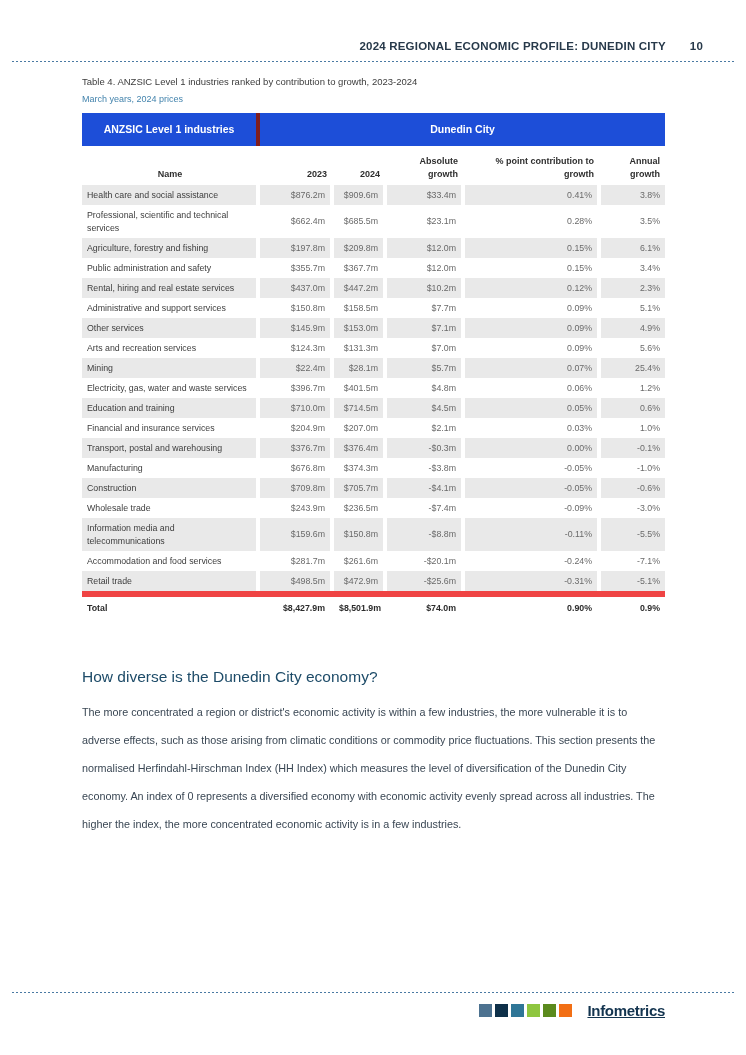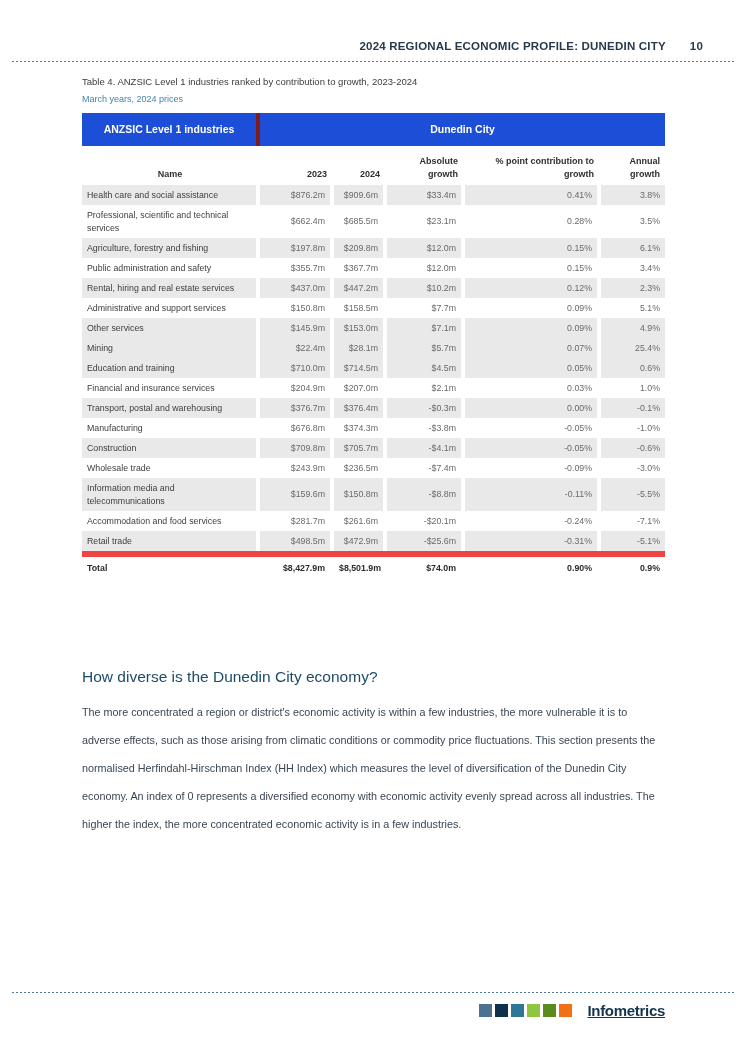--- a/index.html
+++ b/index.html
@@ -169,27 +169,43 @@
           <td class="val">5.1%</td>
         </tr>
         <tr class="shade">
           <td>Other services</td>
           <td class="val">$145.9m</td>
           <td class="val">$153.0m</td>
           <td class="val">$7.1m</td>
           <td class="val">0.09%</td>
           <td class="val">4.9%</td>
         </tr>
+        <tr>
+          <td>Arts and recreation services</td>
+          <td class="val">$124.3m</td>
+          <td class="val">$131.3m</td>
+          <td class="val">$7.0m</td>
+          <td class="val">0.09%</td>
+          <td class="val">5.6%</td>
+        </tr>
         <tr class="shade">
           <td>Mining</td>
           <td class="val">$22.4m</td>
           <td class="val">$28.1m</td>
           <td class="val">$5.7m</td>
           <td class="val">0.07%</td>
           <td class="val">25.4%</td>
+        </tr>
+        <tr>
+          <td>Electricity, gas, water and waste services</td>
+          <td class="val">$396.7m</td>
+          <td class="val">$401.5m</td>
+          <td class="val">$4.8m</td>
+          <td class="val">0.06%</td>
+          <td class="val">1.2%</td>
         </tr>
         <tr class="shade">
           <td>Education and training</td>
           <td class="val">$710.0m</td>
           <td class="val">$714.5m</td>
           <td class="val">$4.5m</td>
           <td class="val">0.05%</td>
           <td class="val">0.6%</td>
         </tr>
         <tr>

